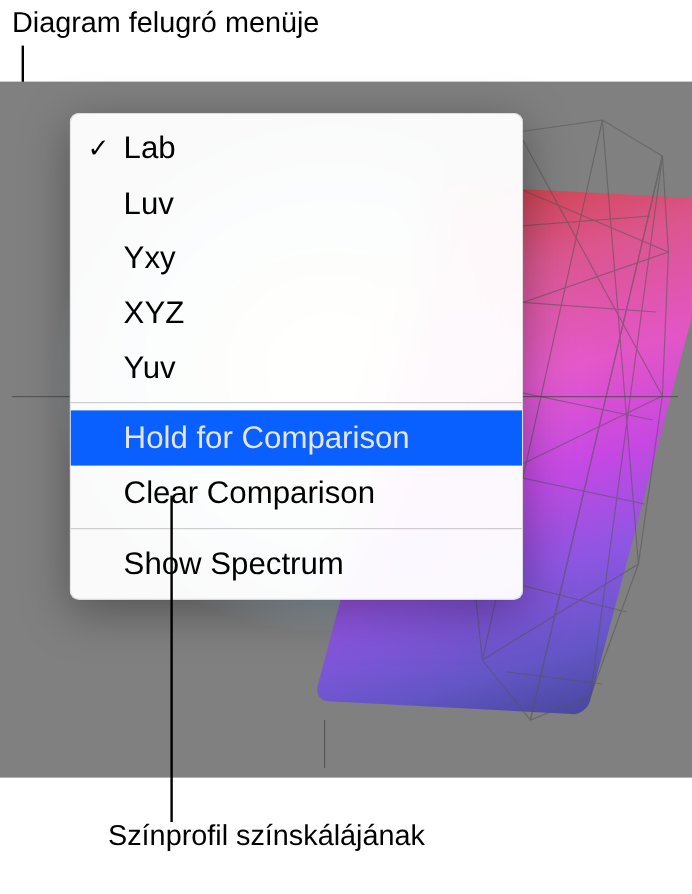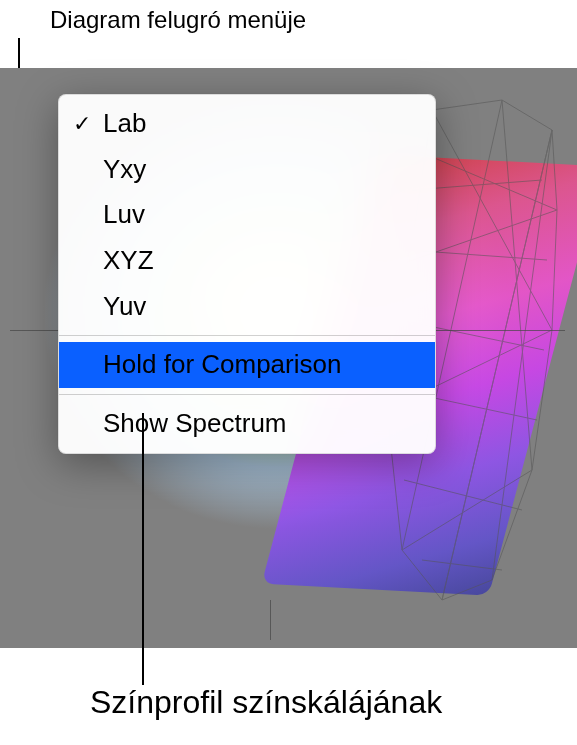--- a/index.html
+++ b/index.html
@@ -15,21 +15,20 @@
       position: relative;
       overflow: hidden;
     }
     .callout-top {
       position: absolute;
       top: 6px;
       left: 10px;
       font-size: 24px;
       color: #000;
       font-weight: 400;
-      margin-left: 40px;
     }
     .callout-arrow {
       position: absolute;
       top: 38px;
       left: 18px;
       width: 2px;
       height: 55px;
       background: #000;
     }
     .callout-arrow::after {
@@ -125,38 +124,38 @@
       align-items: center;
       padding: 4px 18px 4px 14px;
       font-size: 26px;
       color: #000;
       cursor: default;
       line-height: 1.45;
       font-weight: 400;
     }
     .menu-item.highlighted {
       background: #0a60ff;
-      color: #000000;
+      color: #e5e5e5;
     }
     .check-col {
       width: 30px;
       flex-shrink: 0;
       font-size: 22px;
       text-align: left;
     }
     .menu-separator {
       height: 1px;
       background: rgba(0,0,0,0.18);
       margin: 6px 0;
     }
     .callout-bottom {
       position: absolute;
       top: 682px;
       left: 90px;
-      font-size: 32px;
+      font-size: 24px;
       color: #000;
       line-height: 1.25;
       font-weight: 400;
     }
     .callout-line-bottom {
       position: absolute;
       top: 413px;
       left: 142px;
       width: 2px;
       height: 272px;
@@ -186,38 +185,42 @@
 <div class="axis-h"></div>
 <div class="axis-v"></div>
 
 <div class="popup-menu">
   <div class="menu-item">
     <span class="check-col">✓</span>
     <span>Lab</span>
   </div>
   <div class="menu-item">
     <span class="check-col"></span>
+    <span>Luv</span>
+  </div>
+  <div class="menu-item">
+    <span class="check-col"></span>
     <span>Yxy</span>
-  </div>
-  <div class="menu-item">
-    <span class="check-col"></span>
-    <span>Luv</span>
   </div>
   <div class="menu-item">
     <span class="check-col"></span>
     <span>XYZ</span>
   </div>
   <div class="menu-item">
     <span class="check-col"></span>
     <span>Yuv</span>
   </div>
   <div class="menu-separator"></div>
   <div class="menu-item highlighted">
     <span class="check-col"></span>
     <span>Hold for Comparison</span>
+  </div>
+  <div class="menu-item">
+    <span class="check-col"></span>
+    <span>Clear Comparison</span>
   </div>
   <div class="menu-separator"></div>
   <div class="menu-item">
     <span class="check-col"></span>
     <span>Show Spectrum</span>
   </div>
 </div>
 
 <div class="callout-line-bottom"></div>
 <div class="callout-bottom">

